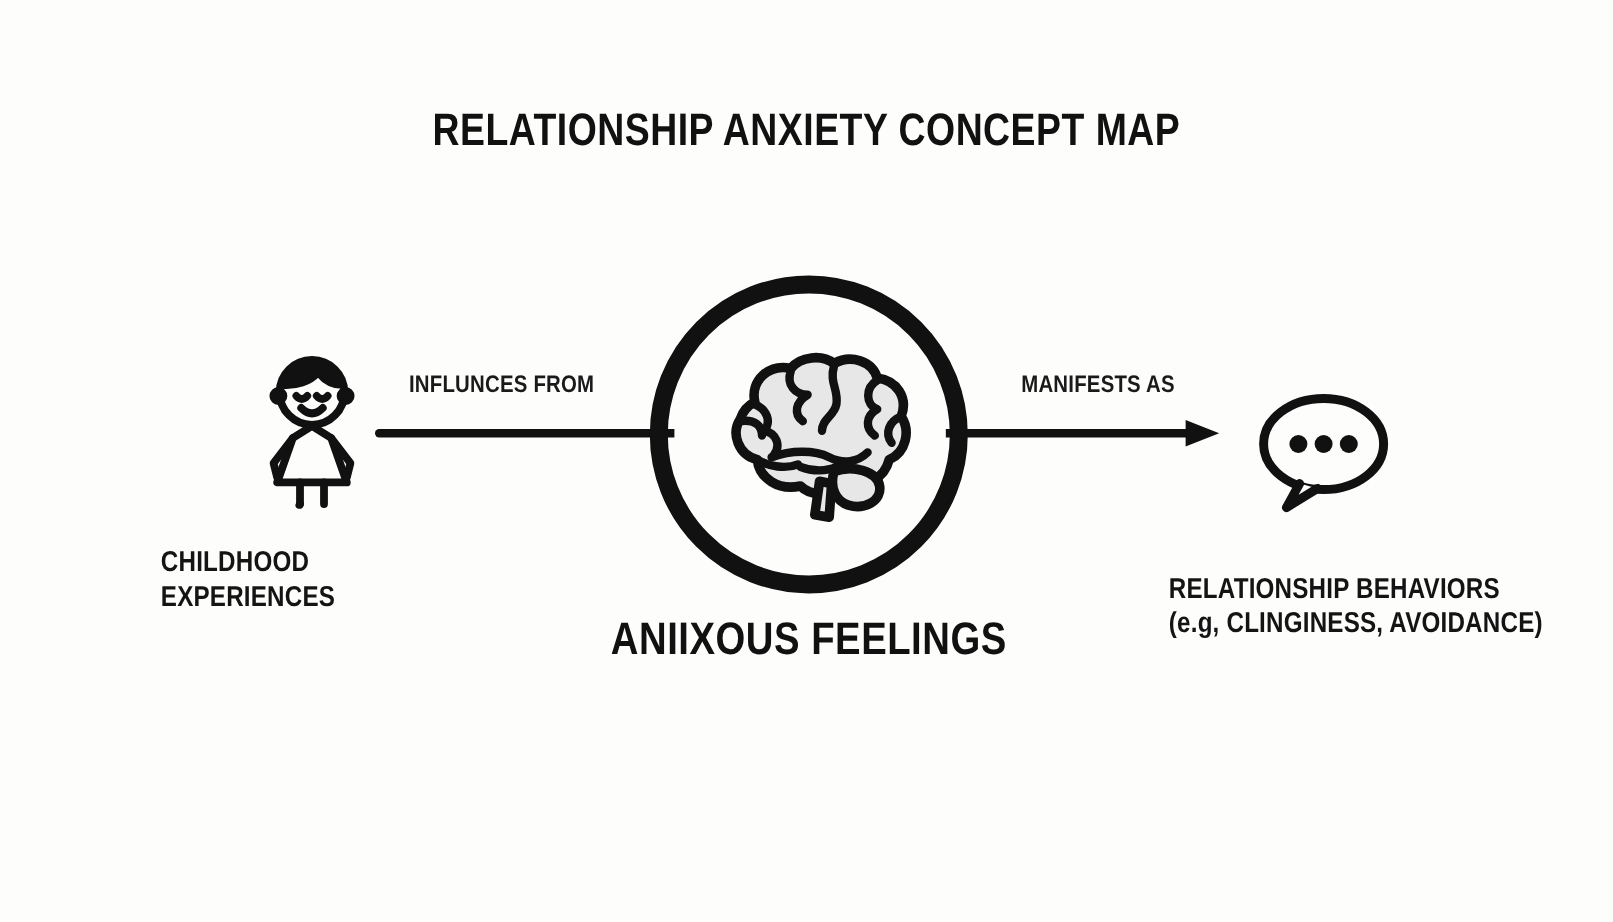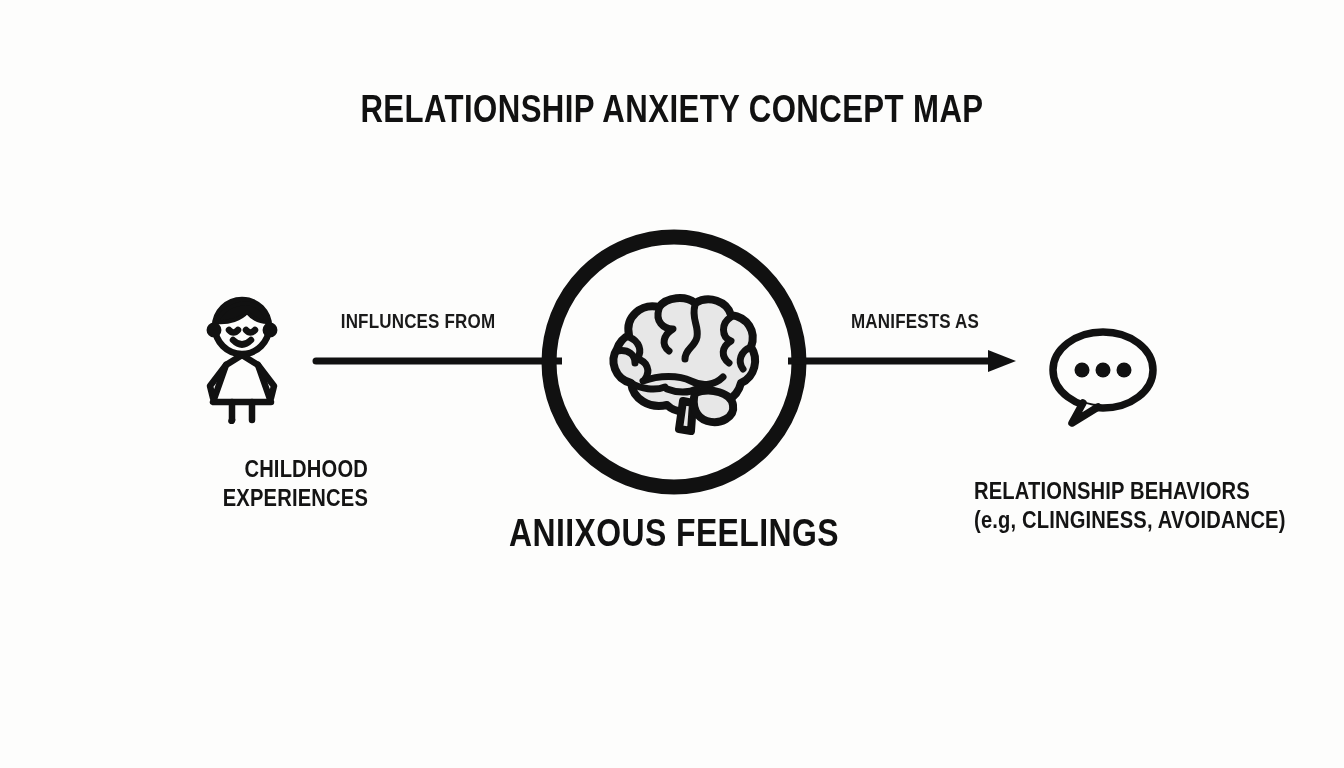--- a/index.html
+++ b/index.html
@@ -39,24 +39,24 @@
     white-space: nowrap;
   }
 
   
   .node {
     position: absolute;
   }
 
   
   #node-childhood {
-    left: 92px;
+    left: 110px;
     top: 292px;
     width: 300px;
-    text-align: right;
+    text-align: left;
   }
   #node-childhood .icon-wrap {
     height: 132px;
     display: flex;
     align-items: flex-end;
     justify-content: center;
   }
   #node-childhood .node-label {
     margin-top: 30px;
   }

